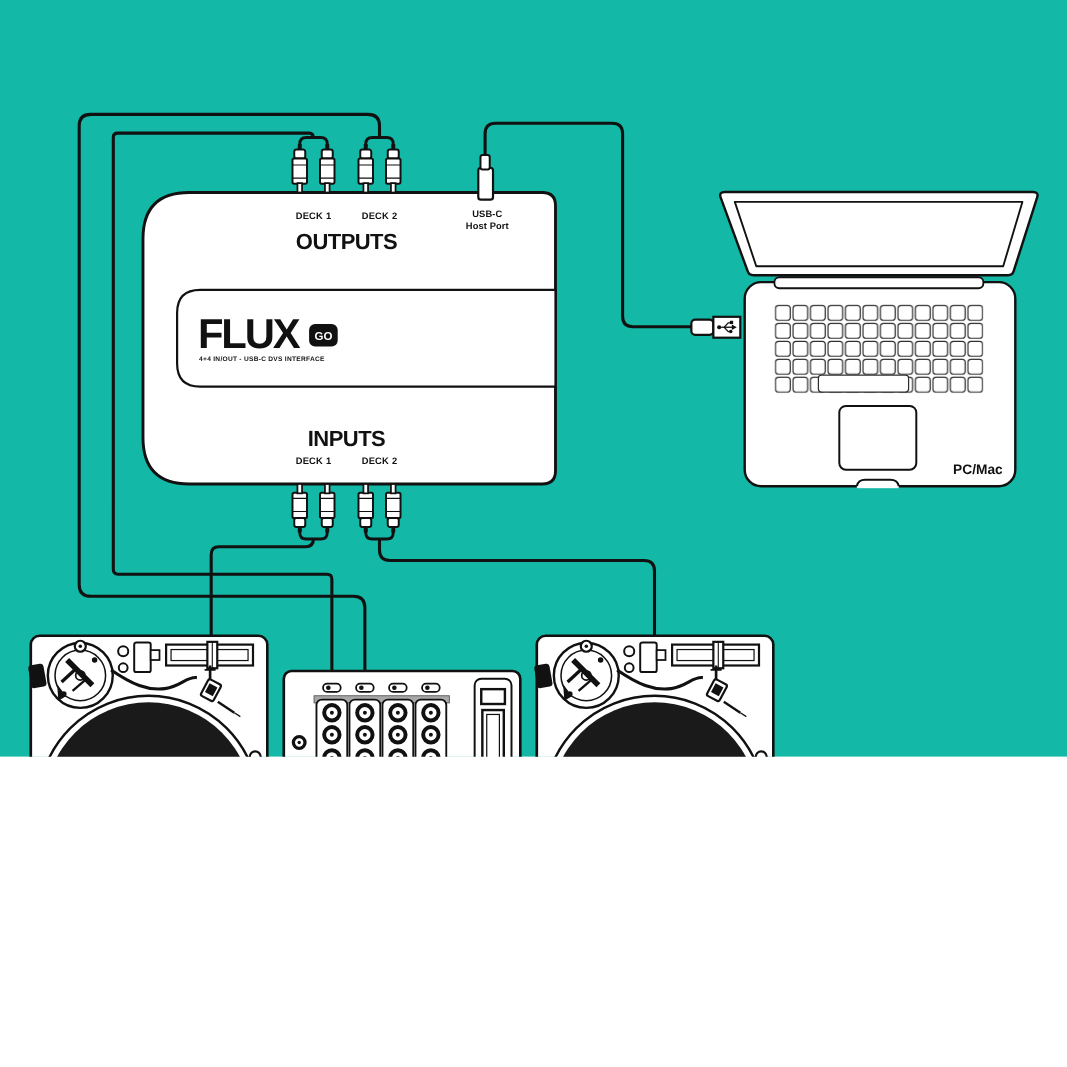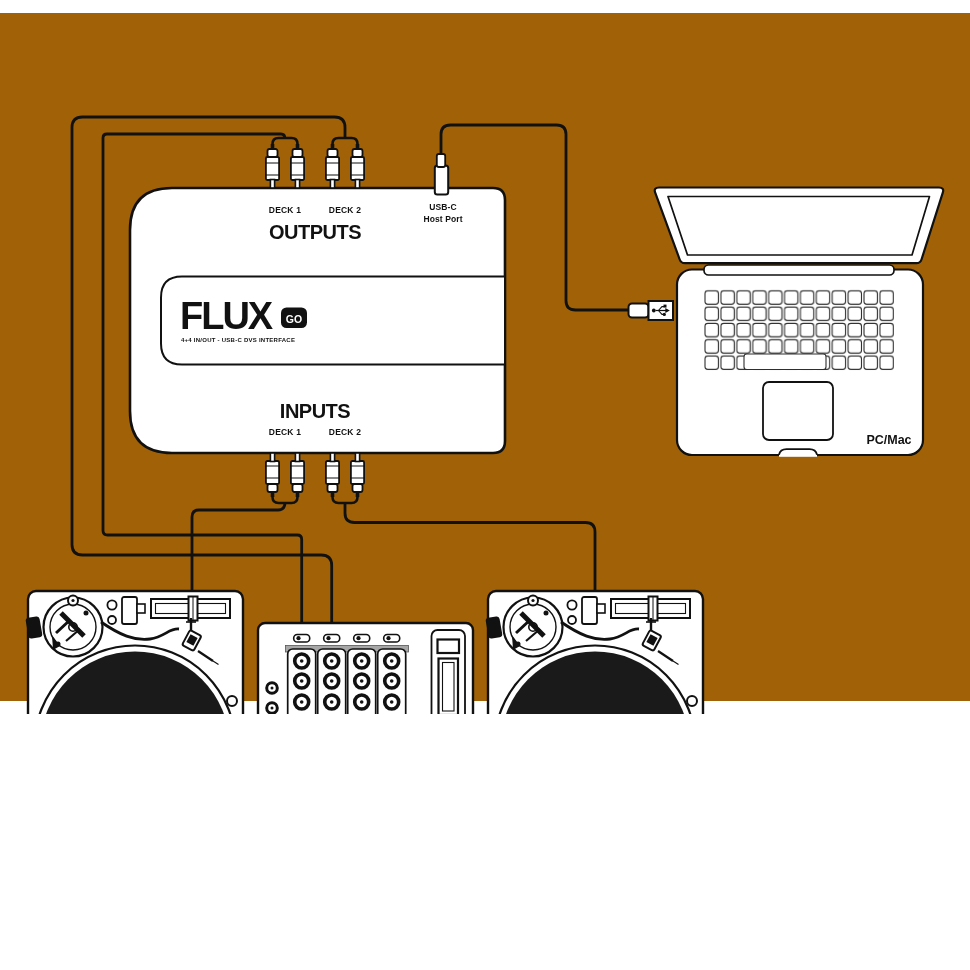--- a/index.html
+++ b/index.html
@@ -1,16 +1,16 @@
 <!DOCTYPE html>
 <html><head>
 <meta charset="utf-8">
 <style>
   html,body{margin:0;padding:0;background:#ffffff;}
-  .stage{width:970px;height:688px;position:relative;margin:13px auto;background:#a16207;}
+  .stage{width:970px;height:688px;position:relative;margin:0 auto;background:#14b8a6;}
   svg{display:block}
   text{fill:#111;}
   .t-sec{font:bold 20px "Liberation Sans", sans-serif;letter-spacing:-0.5px;}
   .t-deck{font:bold 8.5px "Liberation Sans", sans-serif;letter-spacing:0.2px;}
   .t-usb{font:bold 8.5px "Liberation Sans", sans-serif;letter-spacing:0.1px;}
   .t-flux{font:bold 38px "Liberation Sans", sans-serif;letter-spacing:-2px;}
   .t-go{font:bold 10.5px "Liberation Sans", sans-serif;fill:#fff;letter-spacing:0;}
   .t-tag{font:bold 6px "Liberation Sans", sans-serif;letter-spacing:0.25px;}
   .t-pc{font:bold 12.5px "Liberation Sans", sans-serif;}
 </style>

